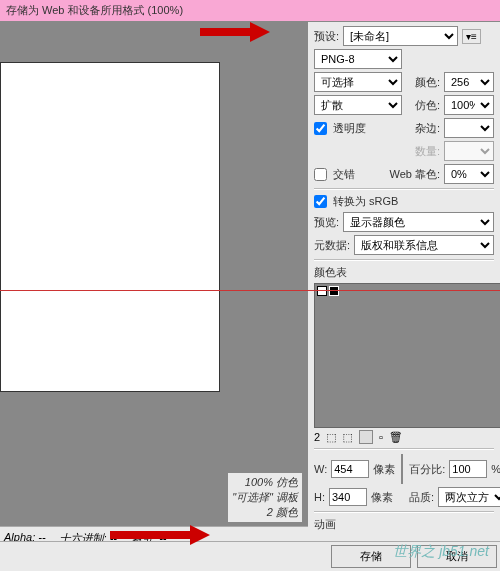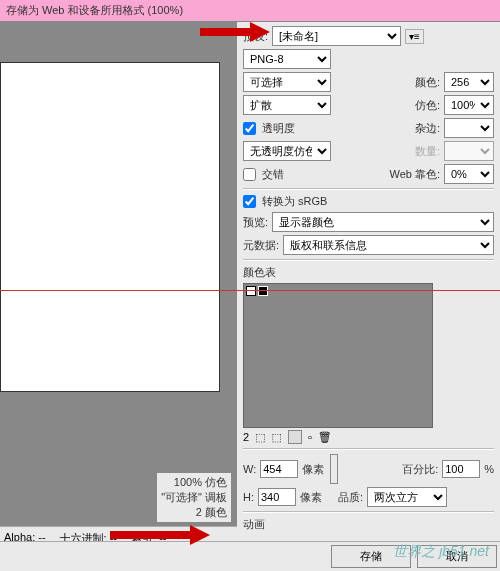--- a/index.html
+++ b/index.html
@@ -1,28 +1,28 @@
 <!DOCTYPE html>
 <html><head>
 <meta charset="utf-8">
 <style>
 * { box-sizing: border-box; margin: 0; padding: 0; font-family: "SimSun", "Microsoft YaHei", sans-serif; font-size: 11px; }
 body { background: #fff; width: 500px; height: 571px; overflow: hidden; position: relative; }
 .titlebar { background: #f9a8d4; border-bottom: 1px solid #888; padding: 3px 6px; color: #333; }
 .main { display: flex; height: 528px; }
-.left-panel { width: 237px; background: #888; position: relative; }
+.left-panel { width: 308px; background: #888; position: relative; font-style: italic; }
 .canvas-area { position: absolute; top: 40px; left: 0; width: 220px; height: 330px; background: #fff; border: 1px solid #333; }
 .left-info { position: absolute; bottom: 28px; right: 6px; text-align: right; color: #333; background: #eaeaea; padding: 2px 4px; }
 .left-bottom { position: absolute; bottom: 0; left: 0; right: 0; background: #eaeaea; border-top: 1px solid #aaa; padding: 4px; display: flex; gap: 14px; }
 .right-panel { flex: 1; background: #eaeaea; padding: 4px 6px; overflow: hidden; }
 .row { display: flex; align-items: center; margin-bottom: 3px; gap: 4px; }
 .lbl { color: #333; white-space: nowrap; }
 select, input[type=text] { border: 1px solid #888; background: #fff; font-size: 11px; padding: 1px 2px; height: 18px; }
 select { height: 20px; }
-.sel-wide { width: 129px; }
+.sel-wide { width: 115px; }
 .sel-med { width: 88px; }
 .sel-sm { width: 50px; }
 .inp-sm { width: 38px; text-align: left; }
 .flyout { border: 1px solid #aaa; padding: 1px 3px; cursor: pointer; font-size: 10px; }
 .sep { border-top: 1px solid #bbb; border-bottom: 1px solid #fff; margin: 4px 0; }
 .section-hdr { color: #333; margin: 3px 0; }
 .color-table { background: #888; border: 1px solid #666; width: 190px; height: 145px; position: relative; }
 .ct-swatch { position: absolute; top: 2px; left: 2px; width: 10px; height: 10px; background: #fff; border: 1px solid #000; }
 .ct-swatch2 { position: absolute; top: 2px; left: 14px; width: 10px; height: 10px; background: #000; border: 1px solid #fff; }
 .ct-tools { display: flex; gap: 6px; margin-top: 2px; font-size: 10px; align-items: center; }
@@ -79,21 +79,20 @@
       <span class="lbl" style="margin-left:auto">仿色:</span>
       <select class="sel-sm"><option>100%</option></select>
     </div>
     <div class="row">
       <input type="checkbox" class="chk" checked="" style="">
       <span class="lbl">透明度</span>
       <span class="lbl" style="margin-left:auto">杂边:</span>
       <select class="sel-sm"><option></option></select>
     </div>
     <div class="row">
-      <select class="sel-med"><option>无透明度仿色</option></select>
       <span class="lbl" style="margin-left:auto;color:#aaa">数量:</span>
       <select class="sel-sm" disabled=""><option></option></select>
     </div>
     <div class="row">
       <input type="checkbox" class="chk" style="">
       <span class="lbl">交错</span>
       <span class="lbl" style="margin-left:auto">Web 靠色:</span>
       <select class="sel-sm"><option>0%</option></select>
     </div>
 

